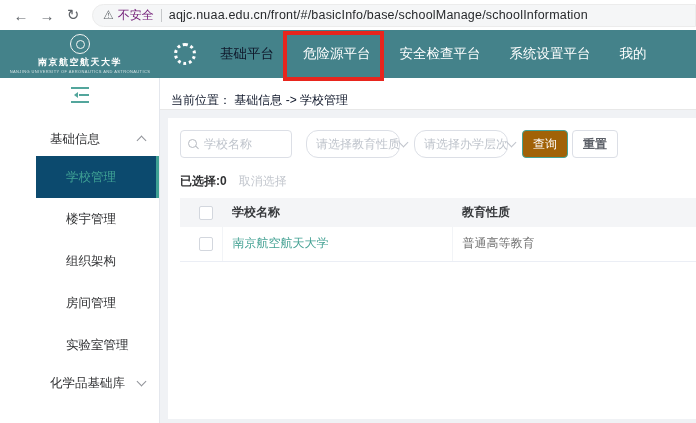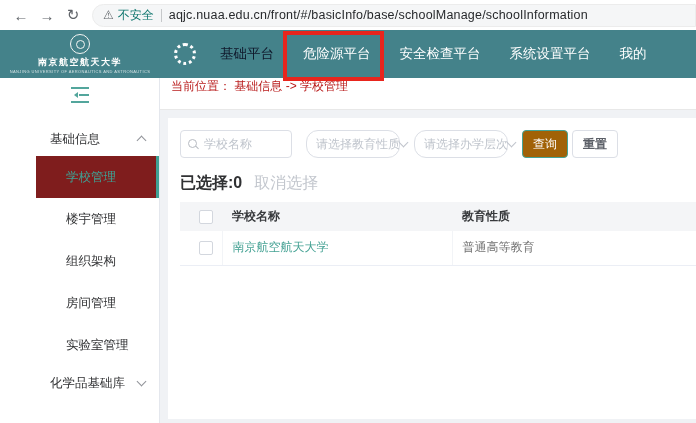--- a/index.html
+++ b/index.html
@@ -5,21 +5,21 @@
   * { margin:0; padding:0; box-sizing:border-box; }
   html,body { width:696px; height:423px; overflow:hidden; background:#fff;
     font-family:"Liberation Sans","DejaVu Sans",sans-serif; }
 
   
   .browser-bar { height:30px; background:#fff; display:flex; align-items:center; padding:0 0 0 8px; }
   .nav-btn { font-size:15px; color:#5f6368; width:26px; text-align:center; cursor:pointer; }
   .omnibox { flex:1; height:23px; margin-left:6px; background:#f5f6f7; border:1px solid #ececec;
     border-radius:12px 0 0 12px; display:flex; align-items:center; padding:0 6px 0 10px; overflow:hidden; }
   .warn-glyph { font-size:12px; color:#5f6368; margin-right:4px; }
-  .warn-text { font-size:12px; color:#0f766e; white-space:nowrap; }
+  .warn-text { font-size:12px; color:#701a75; white-space:nowrap; }
   .omni-sep { width:1px; height:13px; background:#c6c8ca; margin:0 7px; }
   .url-text { font-size:12.5px; color:#27292c; white-space:nowrap; letter-spacing:.2px; }
 
   
   .app-header { position:relative; height:48px; background:#44828A; display:flex; align-items:center; }
   .logo-block { width:160px; height:48px; display:flex; flex-direction:column; align-items:center;
     justify-content:center; color:#fff; flex:none; }
   .seal { width:20px; height:20px; border:1.5px solid #f4f6f4; border-radius:50%; position:relative; }
   .seal::after { content:""; position:absolute; left:5px; top:5px; width:7px; height:7px;
     border:1px solid #f4f6f4; border-radius:50%; }
@@ -40,29 +40,29 @@
   .fold-bar { width:18px; height:2px; background:#53a69c; margin:1.5px 0; }
   .fold-mid { display:flex; align-items:center; margin:1.5px 0; }
   .fold-arrow { width:0; height:0; border:3px solid transparent; border-right:4px solid #53a69c; margin-right:1px; }
   .fold-bar-short { width:10px; height:2px; background:#53a69c; }
 
   .menu { padding-top:10px;margin-left:36px; }
   .menu-group { height:34px; display:flex; align-items:center; padding:0 14px; font-size:12.5px;
     color:#303133; cursor:pointer; justify-content:space-between; }
   .menu-item { height:42px; display:flex; align-items:center; padding-left:30px; font-size:12.5px;
     color:#303133; cursor:pointer; }
-  .menu-item.active { background:#7f1d1d; color:#3FA194; border-right:3px solid #3FA194;text-align:right; }
+  .menu-item.active { background:#0c4a6e; color:#3FA194; border-right:3px solid #3FA194;text-align:right; }
   .chev { width:7px; height:7px; border-right:1.2px solid #909399; border-bottom:1.2px solid #909399; flex:none; }
   .chev.up { transform:rotate(-135deg); margin-top:3px; }
   .chev.down { transform:rotate(45deg); margin-top:-3px; }
 
   
   .main { flex:1; background:#f0f2f5; display:flex; flex-direction:column; min-width:0; }
   .breadcrumb-bar { height:32px; background:#fff; border-bottom:1px solid #e8e8e8;
-    display:flex; align-items:flex-start; padding-left:11px; font-size:12px; color:#b91c1c; flex:none; }
+    display:flex; align-items:flex-end; padding-left:11px; font-size:12px; color:#0f172a; flex:none; }
   .panel { flex:1; margin:8px 0 4px 8px; background:#fff; padding:12px 0 0 12px; min-width:0; }
 
   .filter-row { display:flex; align-items:center; }
   .search-box { width:112px; height:28px; border:1px solid #dcdfe6; border-radius:4px;
     display:flex; align-items:center; padding:0 6px; margin-right:14px; background:#fff; }
   .mag { position:relative; width:12px; height:12px; flex:none; margin-right:5px; }
   .mag::before { content:""; position:absolute; left:1px; top:1px; width:7px; height:7px;
     border:1.3px solid #b6bac1; border-radius:50%; }
   .mag::after { content:""; position:absolute; left:8px; top:9px; width:4px; height:1.4px;
     background:#b6bac1; transform:rotate(45deg); }
@@ -73,21 +73,21 @@
     display:flex; align-items:center; justify-content:space-between; padding:0 9px;
     margin-right:14px; background:#fff; cursor:pointer; }
   .select-box .sel-text { font-size:12px; color:#bfc4cc; white-space:nowrap; }
   .sel-chev { width:7px; height:7px; border-right:1.3px solid #c0c4cc; border-bottom:1.3px solid #c0c4cc;
     transform:rotate(45deg); margin-top:-3px; flex:none; }
   .btn { height:28px; min-width:43px; border-radius:4px; font-size:12px; display:flex;
     align-items:center; justify-content:center; cursor:pointer; padding:0 10px; font-family:inherit; }
   .btn.primary { background:#a16207; color:#fff; border:1px solid #44a496; }
   .btn.plain { background:#fff; color:#5a5e66; border:1px solid #dcdfe6; margin-left:4px; font-weight:bold; }
 
-  .selection-row { margin-top:15px; font-size:16px; display:flex; align-items:flex-start; }
+  .selection-row { margin-top:15px; font-size:12px; display:flex; align-items:flex-start; }
   .sel-count { color:#303133; font-weight:bold; }
   .sel-clear { color:#c3c7ce; margin-left:12px; cursor:pointer; }
 
   table.data { margin-top:8px; width:100%; border-collapse:collapse; font-size:12px; table-layout:fixed; }
   table.data thead tr { background:#f4f5f7; height:29px; }
   table.data th { text-align:left; color:#37393c; font-weight:bold; padding-left:10px; }
   table.data td { padding-left:10px; }
   table.data tbody tr { height:34px; }
   table.data tbody td { border-bottom:1px solid #ebeef5; border-right:1px solid #f2f4f7; }
   table.data tbody td:last-child { border-right:none; }

